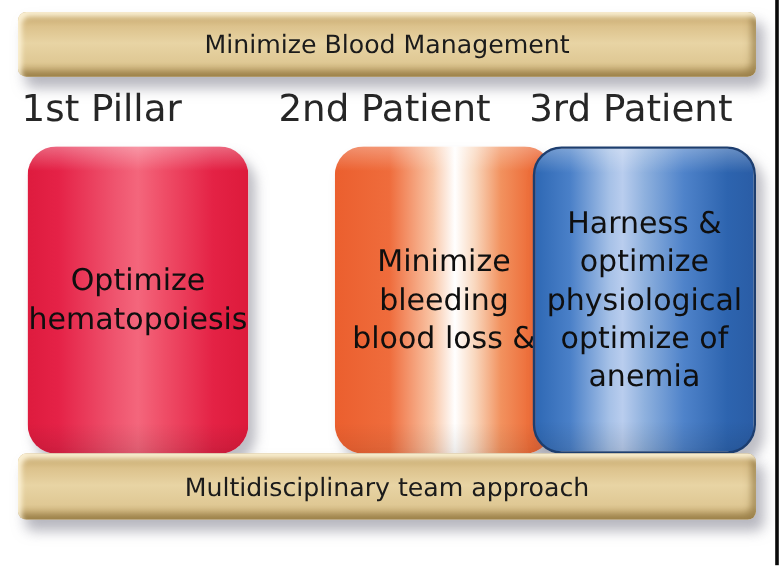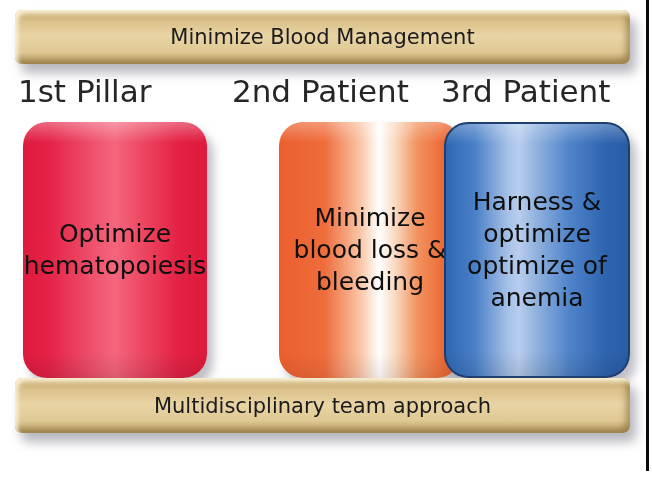--- a/index.html
+++ b/index.html
@@ -89,29 +89,30 @@
   <div class="pillar-box pillar-red">
     <div class="box-text">
       <div>Optimize</div>
       <div>hematopoiesis</div>
     </div>
   </div>
 
   <div class="pillar-box pillar-orange">
     <div class="box-text">
       <div>Minimize</div>
+      <div>bleeding</div>
       <div>blood loss &amp;</div>
-      <div>bleeding</div>
     </div>
   </div>
 
   <div class="pillar-box pillar-blue">
     <div class="box-text">
       <div>Harness &amp;</div>
       <div>optimize</div>
+      <div>physiological</div>
       <div>optimize of</div>
       <div>anemia</div>
     </div>
   </div>
 
   <div class="banner banner-bottom">
     <span>Multidisciplinary team approach</span>
   </div>
 
   <div class="slide-border-right"></div>

